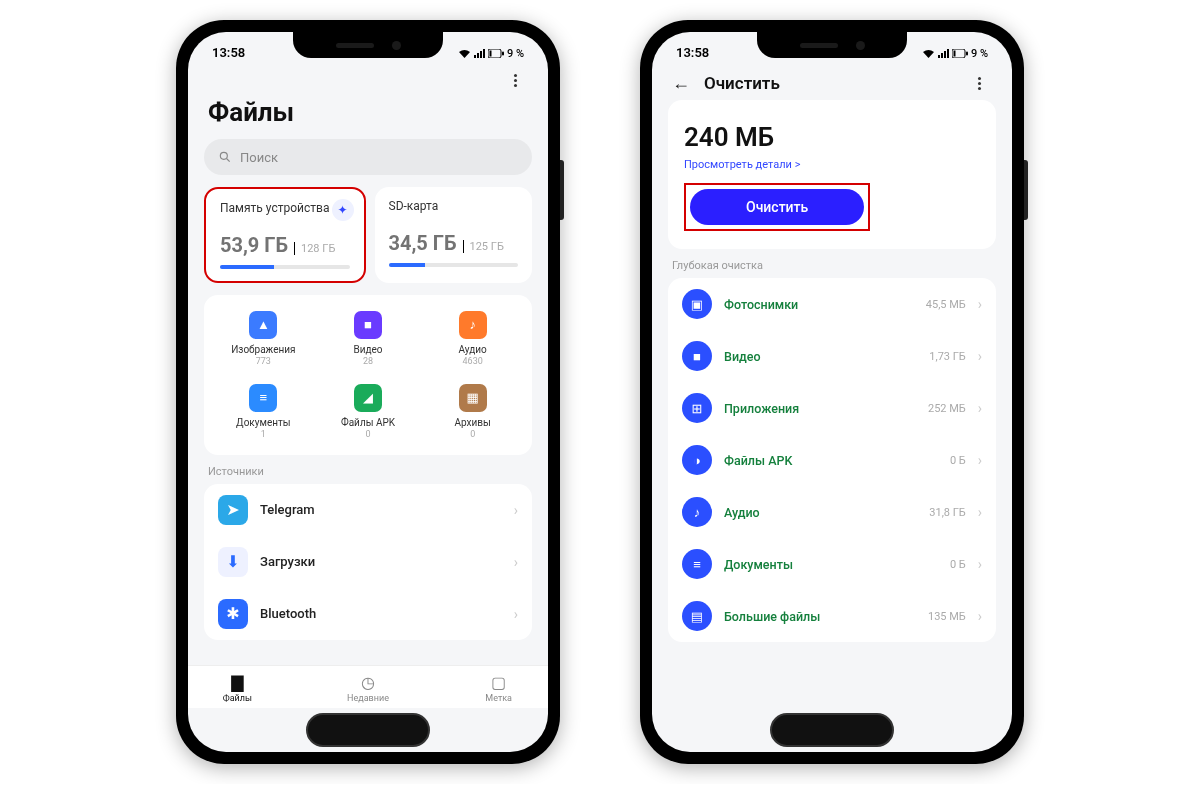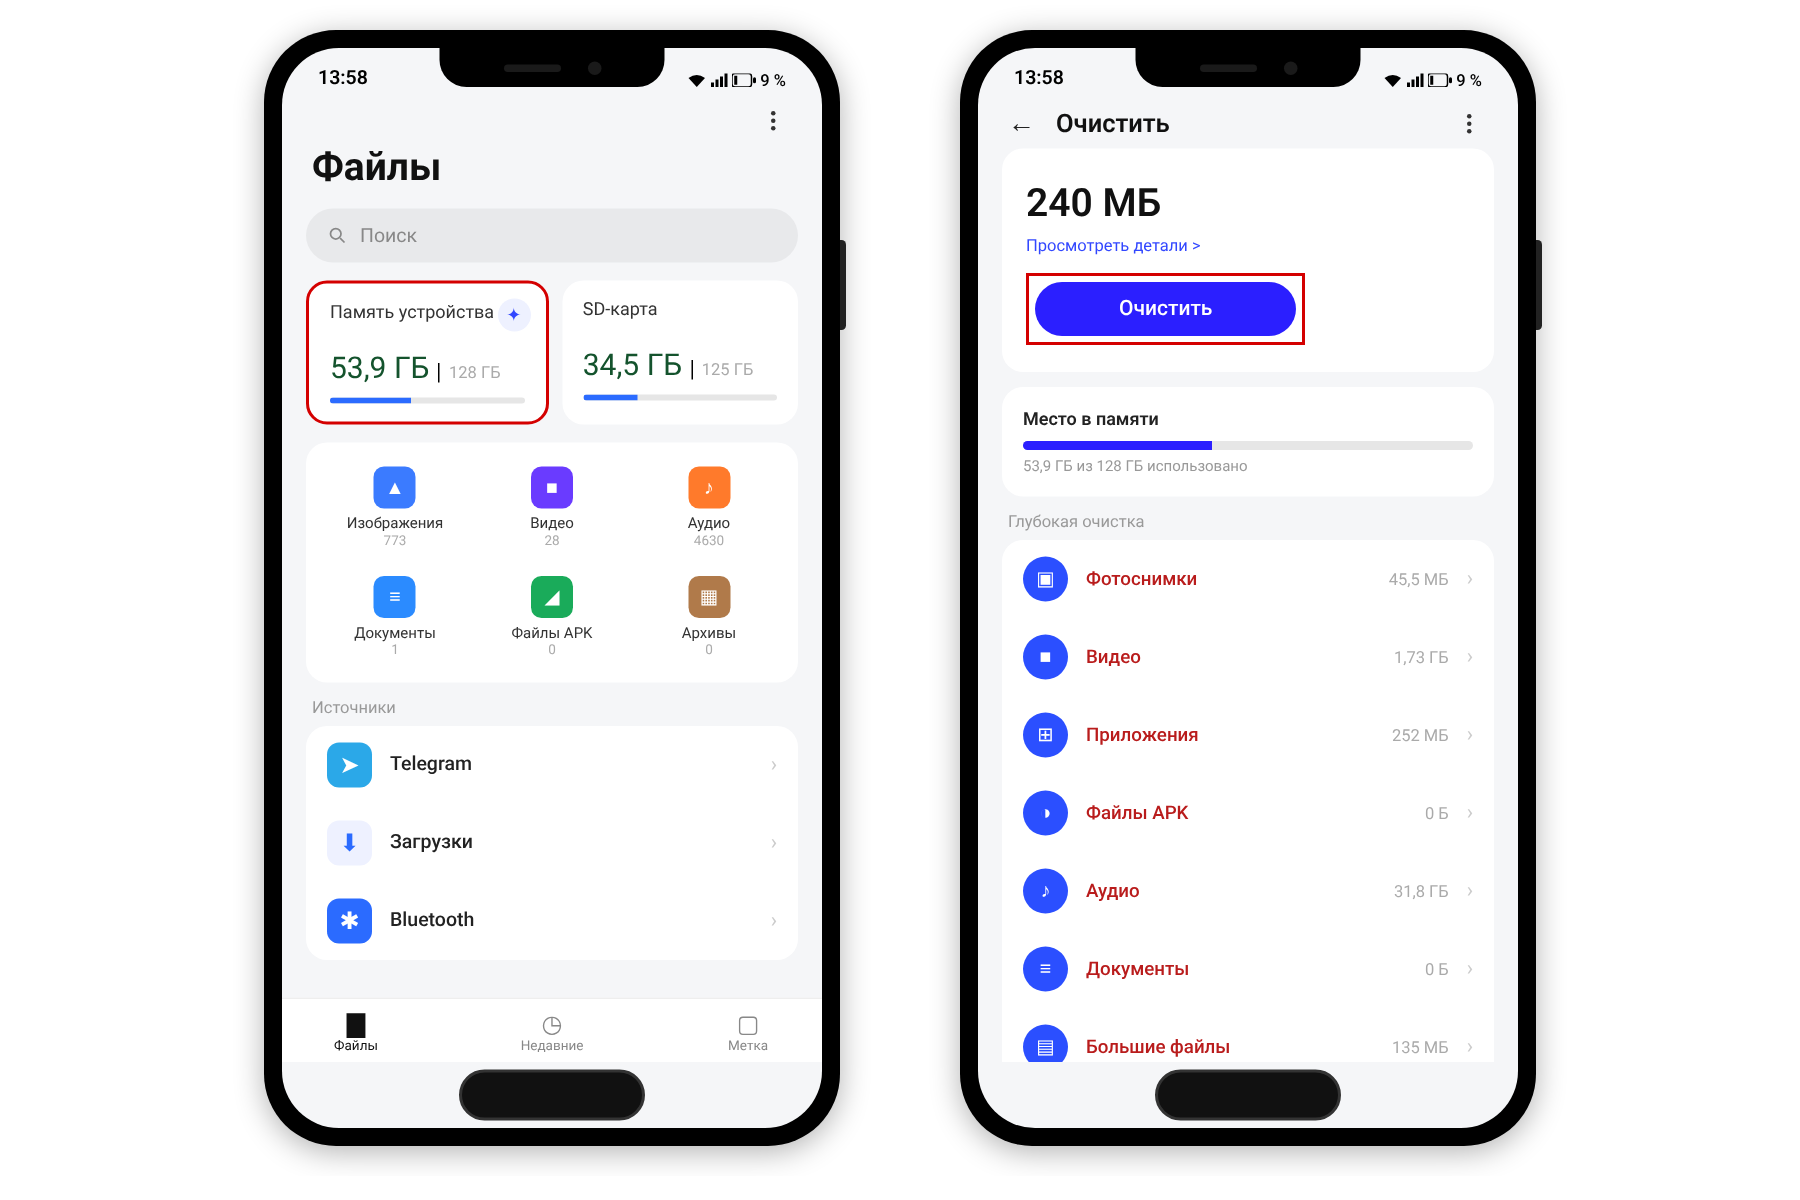--- a/index.html
+++ b/index.html
@@ -23,21 +23,21 @@
   .more-icon span { width:3px; height:3px; background:#333; border-radius:50%; }
   .title { font-size:26px; font-weight:700; color:#111; margin:2px 4px 12px; }
   .search { background:#e8e9eb; border-radius:22px; height:36px; display:flex; align-items:center; padding:0 14px; gap:8px; color:#888; font-size:13px; margin-bottom:12px; }
   .search svg { width:14px; height:14px; }
   .storage-row { display:flex; gap:9px; margin-bottom:12px; }
   .storage-card { flex:1; background:#fff; border-radius:14px; padding:12px 14px; position:relative; }
   .hl-red { border:2px solid #d40000; }
   .sc-label { font-size:12px; color:#333; line-height:1.3; }
   .sc-clean { position:absolute; top:10px; right:10px; width:22px; height:22px; background:#eef1ff; border-radius:50%; display:flex; align-items:center; justify-content:center; color:#3247ff; font-size:12px; }
   .sc-val { margin-top:16px; display:flex; align-items:baseline; gap:6px; }
-  .sc-used { font-size:20px; font-weight:400; color:#14532d; }
+  .sc-used { font-size:20px; font-weight:700; color:#737373; }
   .sc-total { font-size:11px; color:#aaa; border-left:1px solid #000000; padding-left:6px; }
   .sc-bar { height:4px; background:#e6e6e6; border-radius:2px; margin-top:8px; overflow:hidden; }
   .sc-fill { height:100%; background:#2b6bff; }
   .cat-grid { background:#fff; border-radius:14px; padding:10px; display:grid; grid-template-columns:repeat(3,1fr); gap:6px; margin-bottom:10px; }
   .cat { text-align:center; padding:6px 2px; }
   .cat-ico { width:28px; height:28px; border-radius:7px; margin:0 auto 5px; display:flex; align-items:center; justify-content:center; color:#fff; font-size:13px; }
   .cat-name { font-size:10px; color:#333; }
   .cat-cnt { font-size:9px; color:#aaa; margin-top:1px; }
   .sect-label { font-size:11px; color:#999; margin:4px 4px 6px; }
   .src-list { background:#fff; border-radius:14px; }
@@ -62,21 +62,21 @@
   .clean-btn-wrap { display:inline-block; border:2px solid #d40000; padding:4px; margin-top:12px; }
   .clean-btn { background:#2b1fff; color:#fff; padding:10px 56px; border-radius:22px; font-size:14px; font-weight:500; }
   .mem-card { background:#fff; border-radius:14px; padding:14px; margin-bottom:10px; }
   .mem-title { font-size:12px; font-weight:600; color:#222; margin-bottom:8px; }
   .mem-bar { height:6px; background:#e6e6e6; border-radius:3px; overflow:hidden; }
   .mem-fill { height:100%; background:#2b1fff; }
   .mem-txt { font-size:10px; color:#999; margin-top:6px; }
   .deep-list { background:#fff; border-radius:14px; }
   .deep-item { display:flex; align-items:center; padding:11px 14px; gap:12px; }
   .deep-ico { width:30px; height:30px; border-radius:50%; background:#2b4fff; display:flex; align-items:center; justify-content:center; color:#fff; font-size:13px; }
-  .deep-name { flex:1; font-size:12.5px; color:#b91c1c; font-weight:500; }
+  .deep-name { flex:1; font-size:12.5px; color:#15803d; font-weight:500; }
   .deep-size { font-size:11px; color:#aaa; }
 </style>
 </head>
 <body>
 
 <div class="phone">
   <div class="screen">
     <div class="notch"></div>
     <div class="status-bar">
       <span>13:58</span>
@@ -242,27 +242,20 @@
             <span></span>
           </div>
       </div>
       <div class="clean-card">
         <div class="clean-amt">240 МБ</div>
         <div class="clean-link">Просмотреть детали &gt;</div>
         <div class="clean-btn-wrap">
           <div class="clean-btn">Очистить</div>
         </div>
       </div>
-      <div class="mem-card">
-        <div class="mem-title">Место в памяти</div>
-        <div class="mem-bar">
-            <div class="mem-fill" id="mem-fill" style="width: 42%;"></div>
-          </div>
-        <div class="mem-txt">53,9 ГБ из 128 ГБ использовано</div>
-      </div>
       <div class="sect-label">Глубокая очистка</div>
       <div class="deep-list" id="deep-list">
           <div class="deep-item">
             <div class="deep-ico">▣</div>
     <div class="deep-name">Фотоснимки</div>
     <div class="deep-size">45,5 МБ</div>
     <div class="chev">›</div>
           </div>
           <div class="deep-item">
             <div class="deep-ico">■</div>

